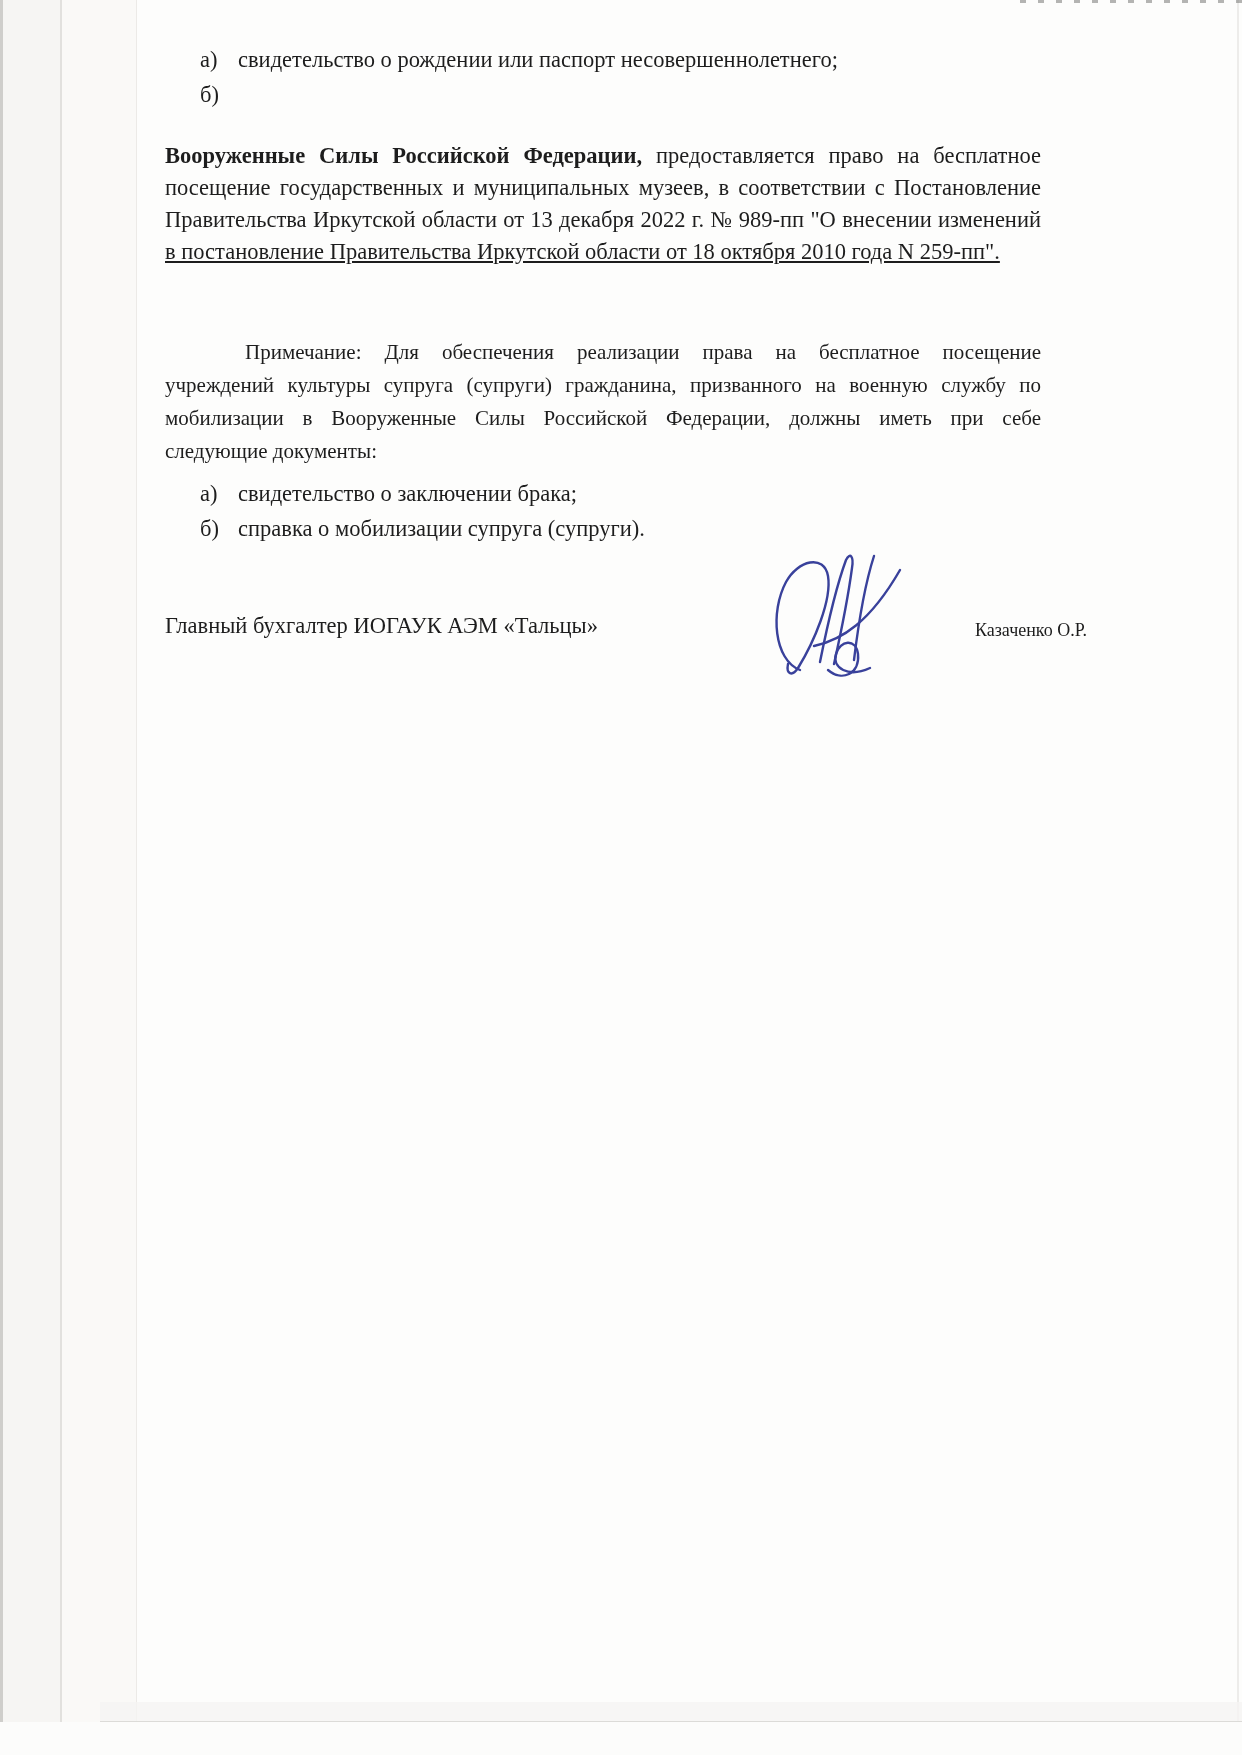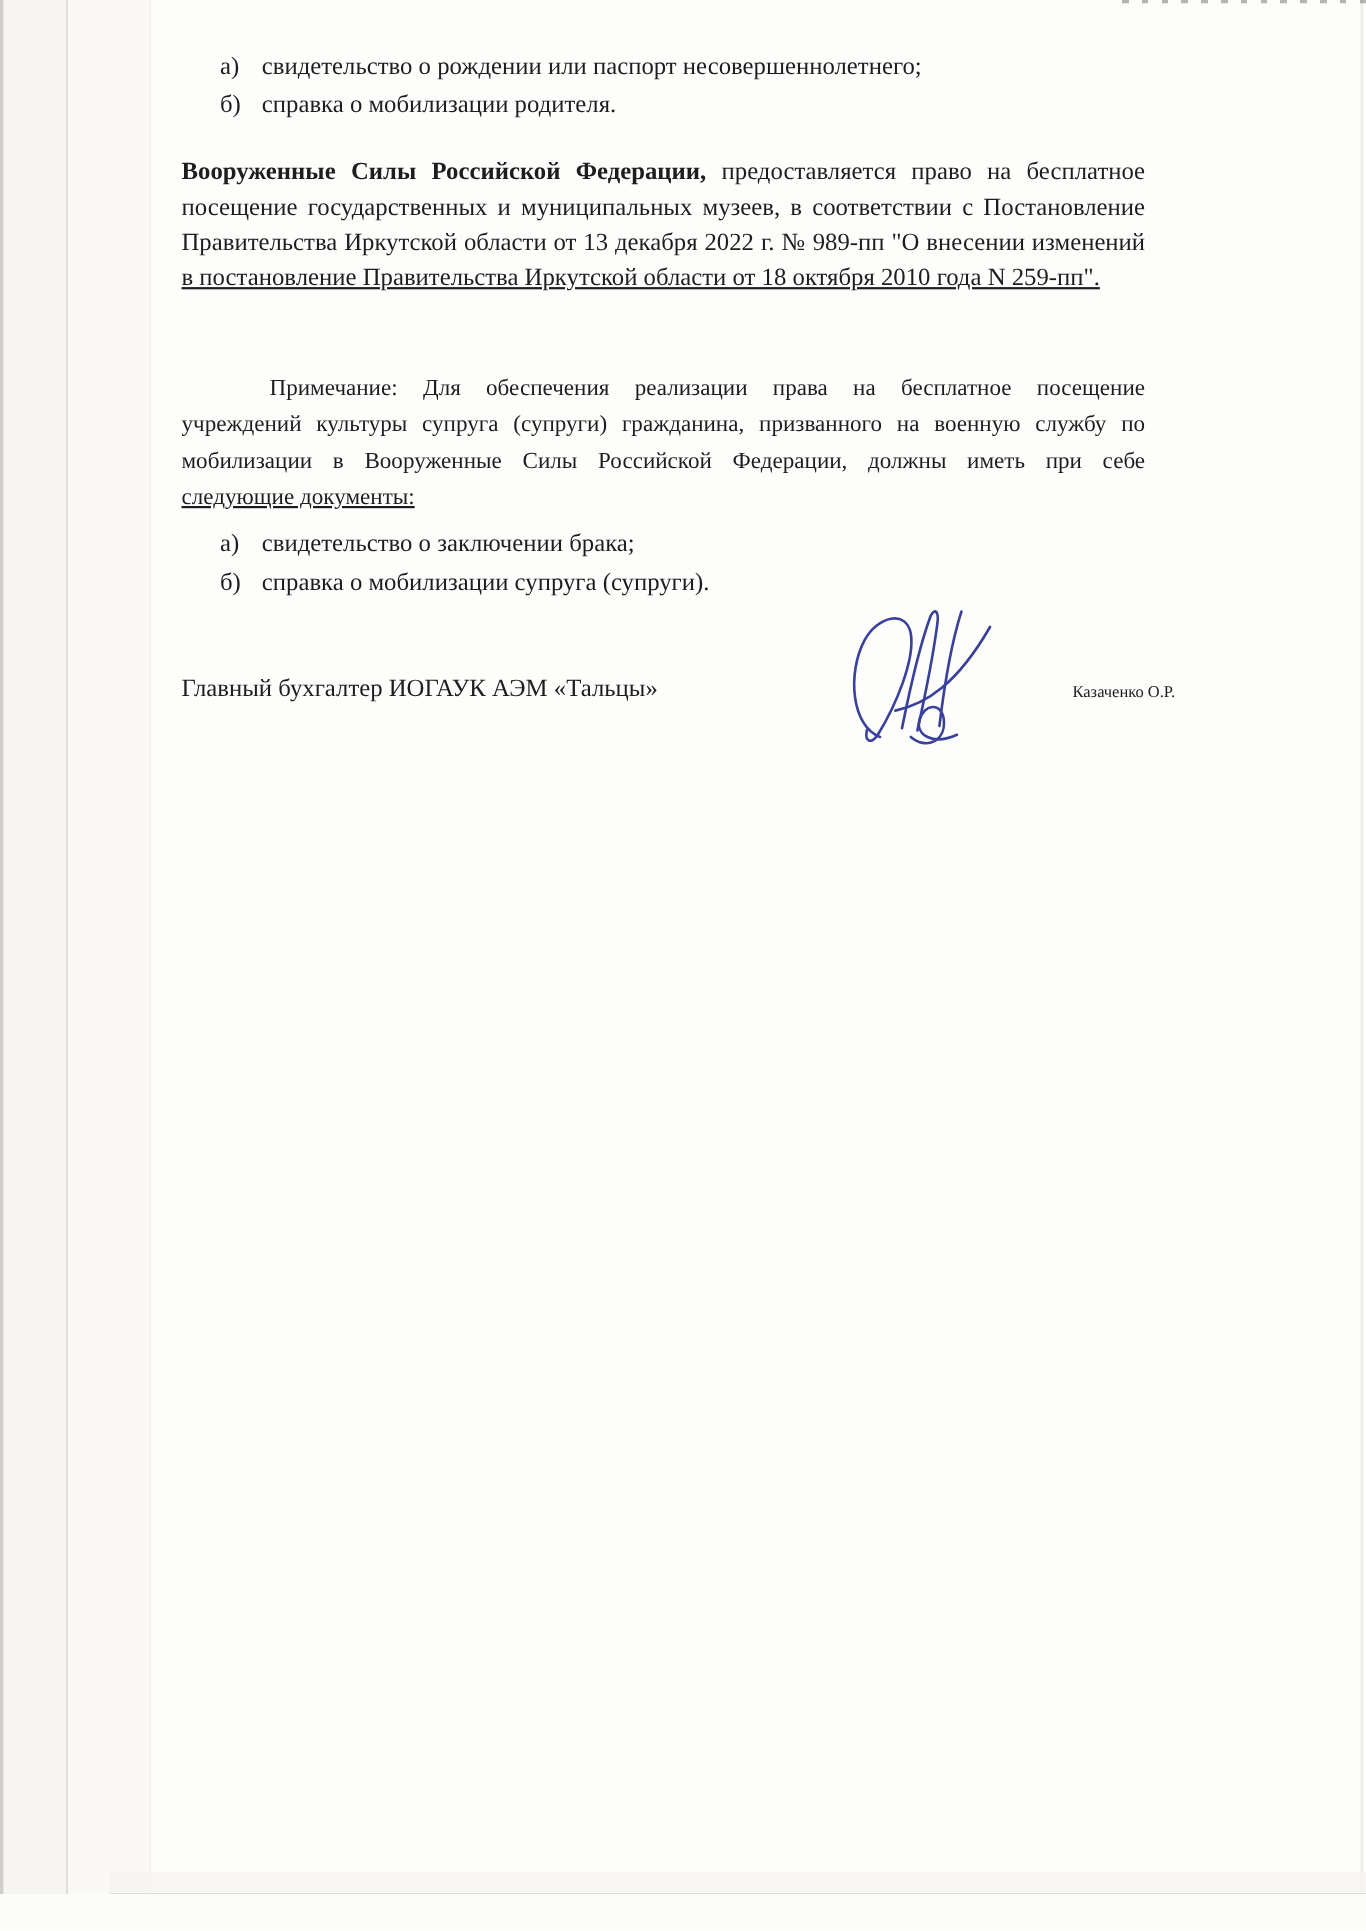--- a/index.html
+++ b/index.html
@@ -76,29 +76,29 @@
   .para8 .line { height: 32px; line-height: 32px; text-align: justify; text-align-last: justify; white-space: nowrap0; }
   .para8 .line.last { text-align-last: auto; text-decoration: underline; }
   .para8 .b { font-weight: bold; }
 
   .note {
     position: absolute; left: 165px; top: 336px; width: 876px;
     font-size: 21px;
   }
   .note .line { height: 33px; line-height: 33px; text-align: justify; text-align-last: justify; }
   .note .line.first { padding-left: 80px; width: 796px; }
-  .note .line.last { text-align-last: auto; text-decoration: underline; }
+  .note .line.last { text-align-last: auto; }
 
   .sig-role {
     position: absolute; left: 165px; top: 610px;
     font-size: 22.5px; line-height: 32px; text-align: right;
   }
   .sig-name {
     position: absolute; left: 975px; top: 614px;
-    font-size: 15px; line-height: 32px;
+    font-size: 18px; line-height: 32px;
   }
   .sig-mark {
     position: absolute; left: 762px; top: 542px; width: 150px; height: 140px;
   }
 </style>
 </head>
 <body>
 
 <div class="canvas">
 
@@ -113,21 +113,20 @@
   <div class="bottom-edge-line"></div>
   <div class="bottom-scanner-bed"></div>
 
   <div class="top-list">
     <div class="doc-list-item">
       <span class="marker">а)</span>
       <span>свидетельство о рождении или паспорт несовершеннолетнего;</span>
     </div>
     <div class="doc-list-item">
       <span class="marker">б)</span>
-      <span>справка о мобилизации родителя.</span>
     </div>
   </div>
 
   <div class="para8">
     <div class="line"><span class="b">Вооруженные Силы Российской Федерации,</span><span> предоставляется право на бесплатное</span></div>
     <div class="line"><span>посещение государственных и муниципальных музеев, в соответствии с Постановление</span></div>
     <div class="line"><span>Правительства Иркутской области от 13 декабря 2022 г. № 989-пп "О внесении изменений</span></div>
     <div class="line last"><span>в постановление Правительства Иркутской области от 18 октября 2010 года N 259-пп".</span></div>
   </div>
 

